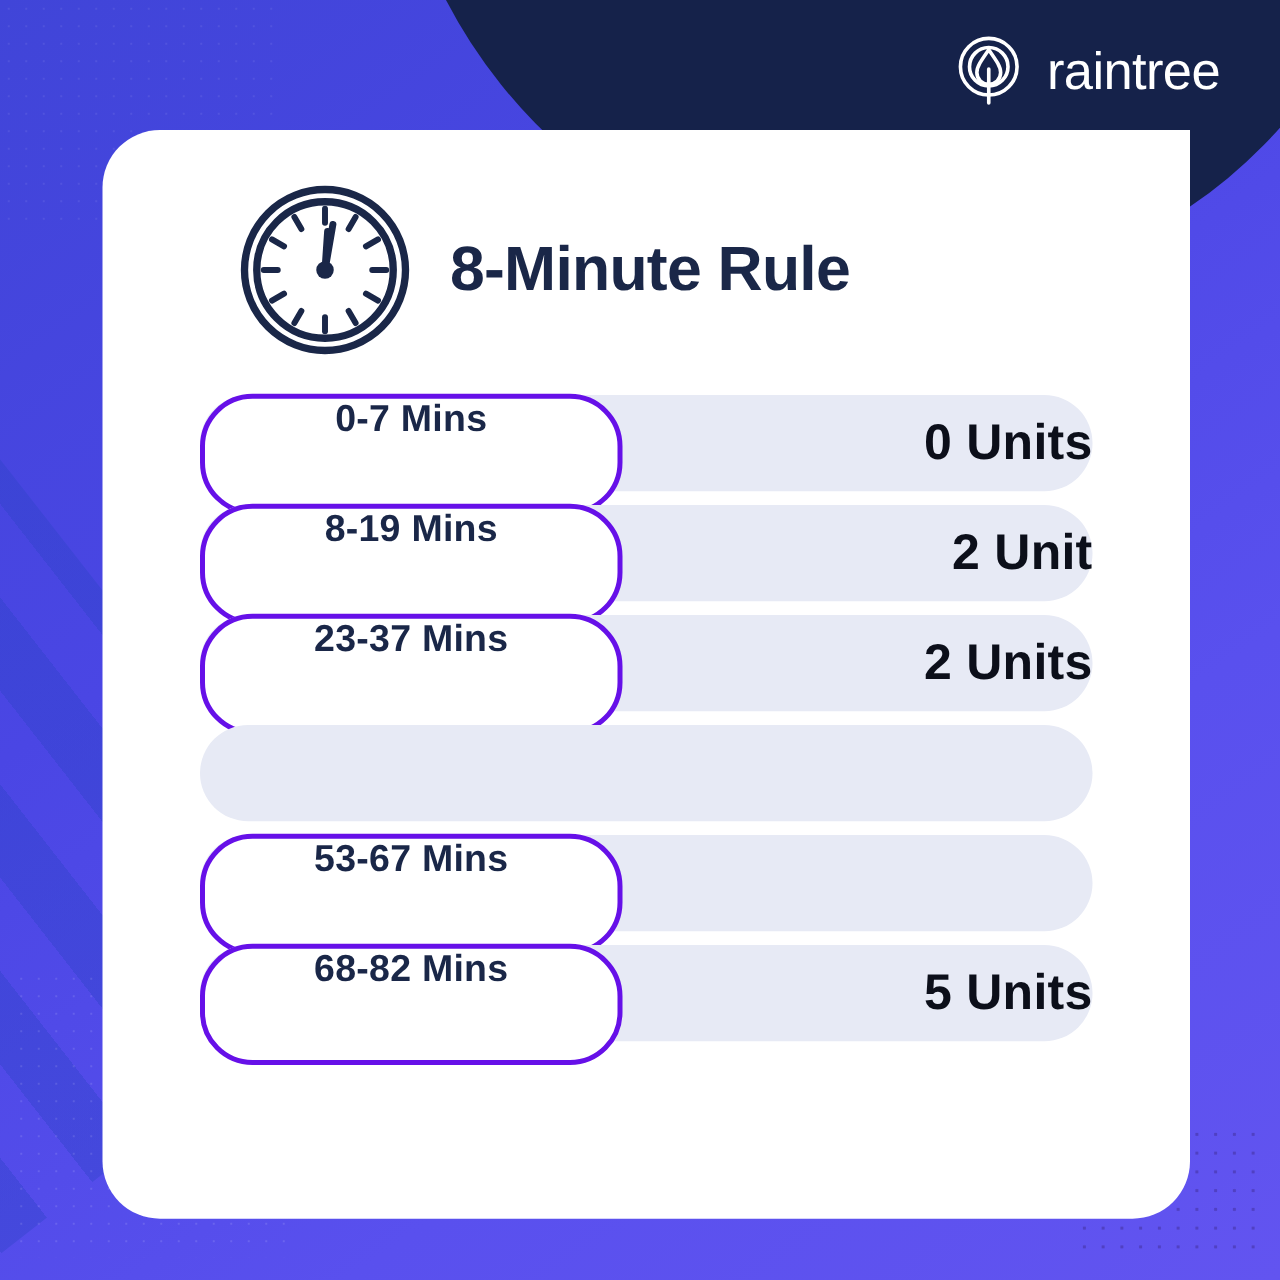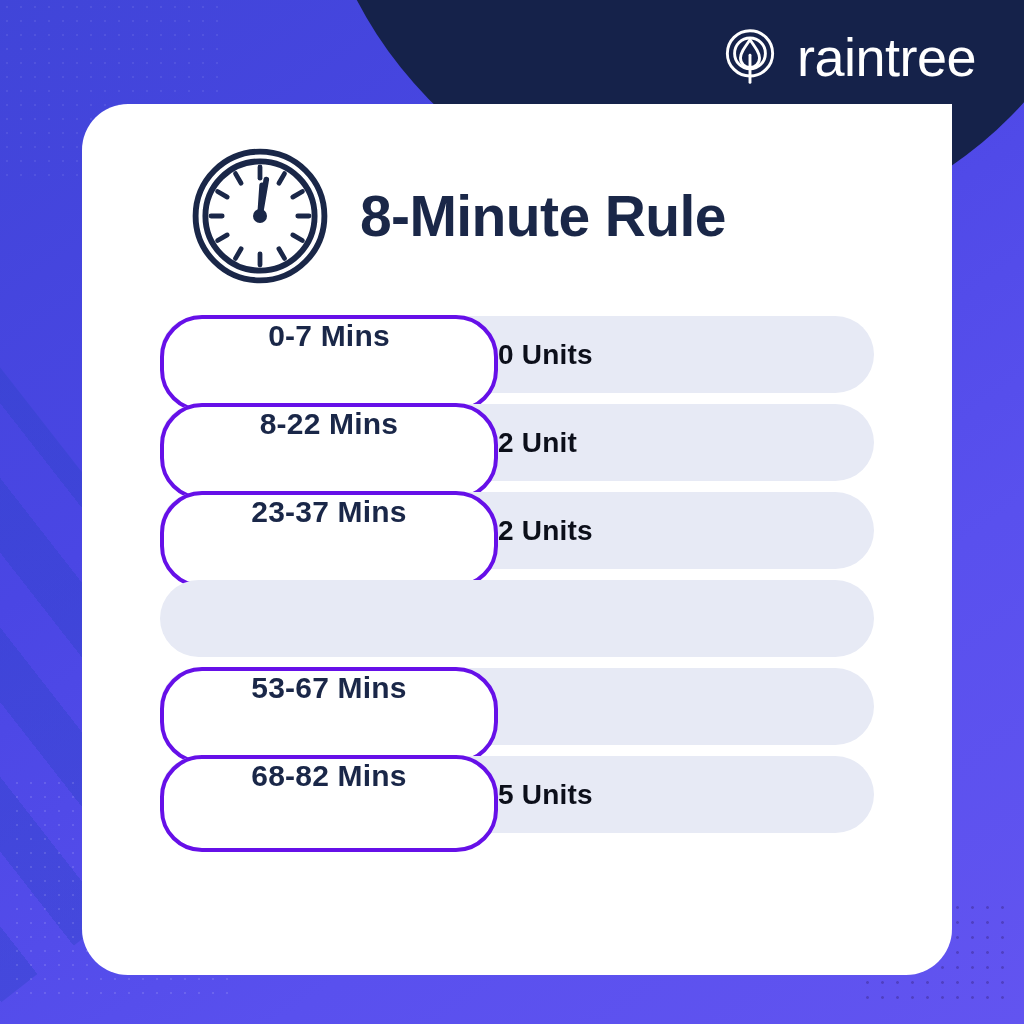--- a/index.html
+++ b/index.html
@@ -54,21 +54,21 @@
 
   
   .logo {
     position:absolute; top:28px; right:48px;
     display:flex; align-items:center; gap:18px;
     z-index:6;
   }
   .logo-mark { width:58px; height:58px; display:block; }
   .logo-text {
     color:#ffffff;
-    font-size:54px;
+    font-size:42px;
     letter-spacing:-0.5px;
     font-weight:400;
     line-height:1;
   }
 
   
   .card {
     position:absolute;
     left:82px; top:104px;
     width:870px; height:871px;
@@ -85,21 +85,21 @@
 
   
   .header {
     display:flex; align-items:center;
     padding:42px 0 0 108px;
     gap:30px;
   }
   .clock { width:140px; height:140px; flex:0 0 140px; }
   .title {
     color:#1a2748;
-    font-size:57px;
+    font-size:50px;
     font-weight:bold;
     line-height:1.27;
     letter-spacing:-0.6px;
   }
 
   
   .rows {
     margin-top:30px;
     padding:0 78px 0 78px;
     display:flex; flex-direction:column;
@@ -122,23 +122,23 @@
   }
   .mins-label {
     color:#1a2748;
     font-size:30px;
     font-weight:bold;
     letter-spacing:0.2px;
   }
   .units-label {
     position:absolute;
     left:338px; right:0;
-    text-align:left;
+    text-align:right;
     color:#0c0f1a;
-    font-size:28px;
+    font-size:40px;
     font-weight:bold;
     letter-spacing:0.2px;
   }
 </style>
 </head>
 <body>
 
 <div id="canvas">
 
   <div class="dots-tl"></div>
@@ -191,21 +191,21 @@
 
       <div class="row">
         <div class="mins-pill">
           <span class="mins-label">0-7 Mins</span>
         </div>
         <div class="units-label">0 Units</div>
       </div>
 
       <div class="row">
         <div class="mins-pill">
-          <span class="mins-label">8-22 Mins</span>
+          <span class="mins-label">8-19 Mins</span>
         </div>
         <div class="units-label">2 Unit</div>
       </div>
 
       <div class="row">
         <div class="mins-pill">
           <span class="mins-label">23-37 Mins</span>
         </div>
         <div class="units-label">2 Units</div>
       </div>

